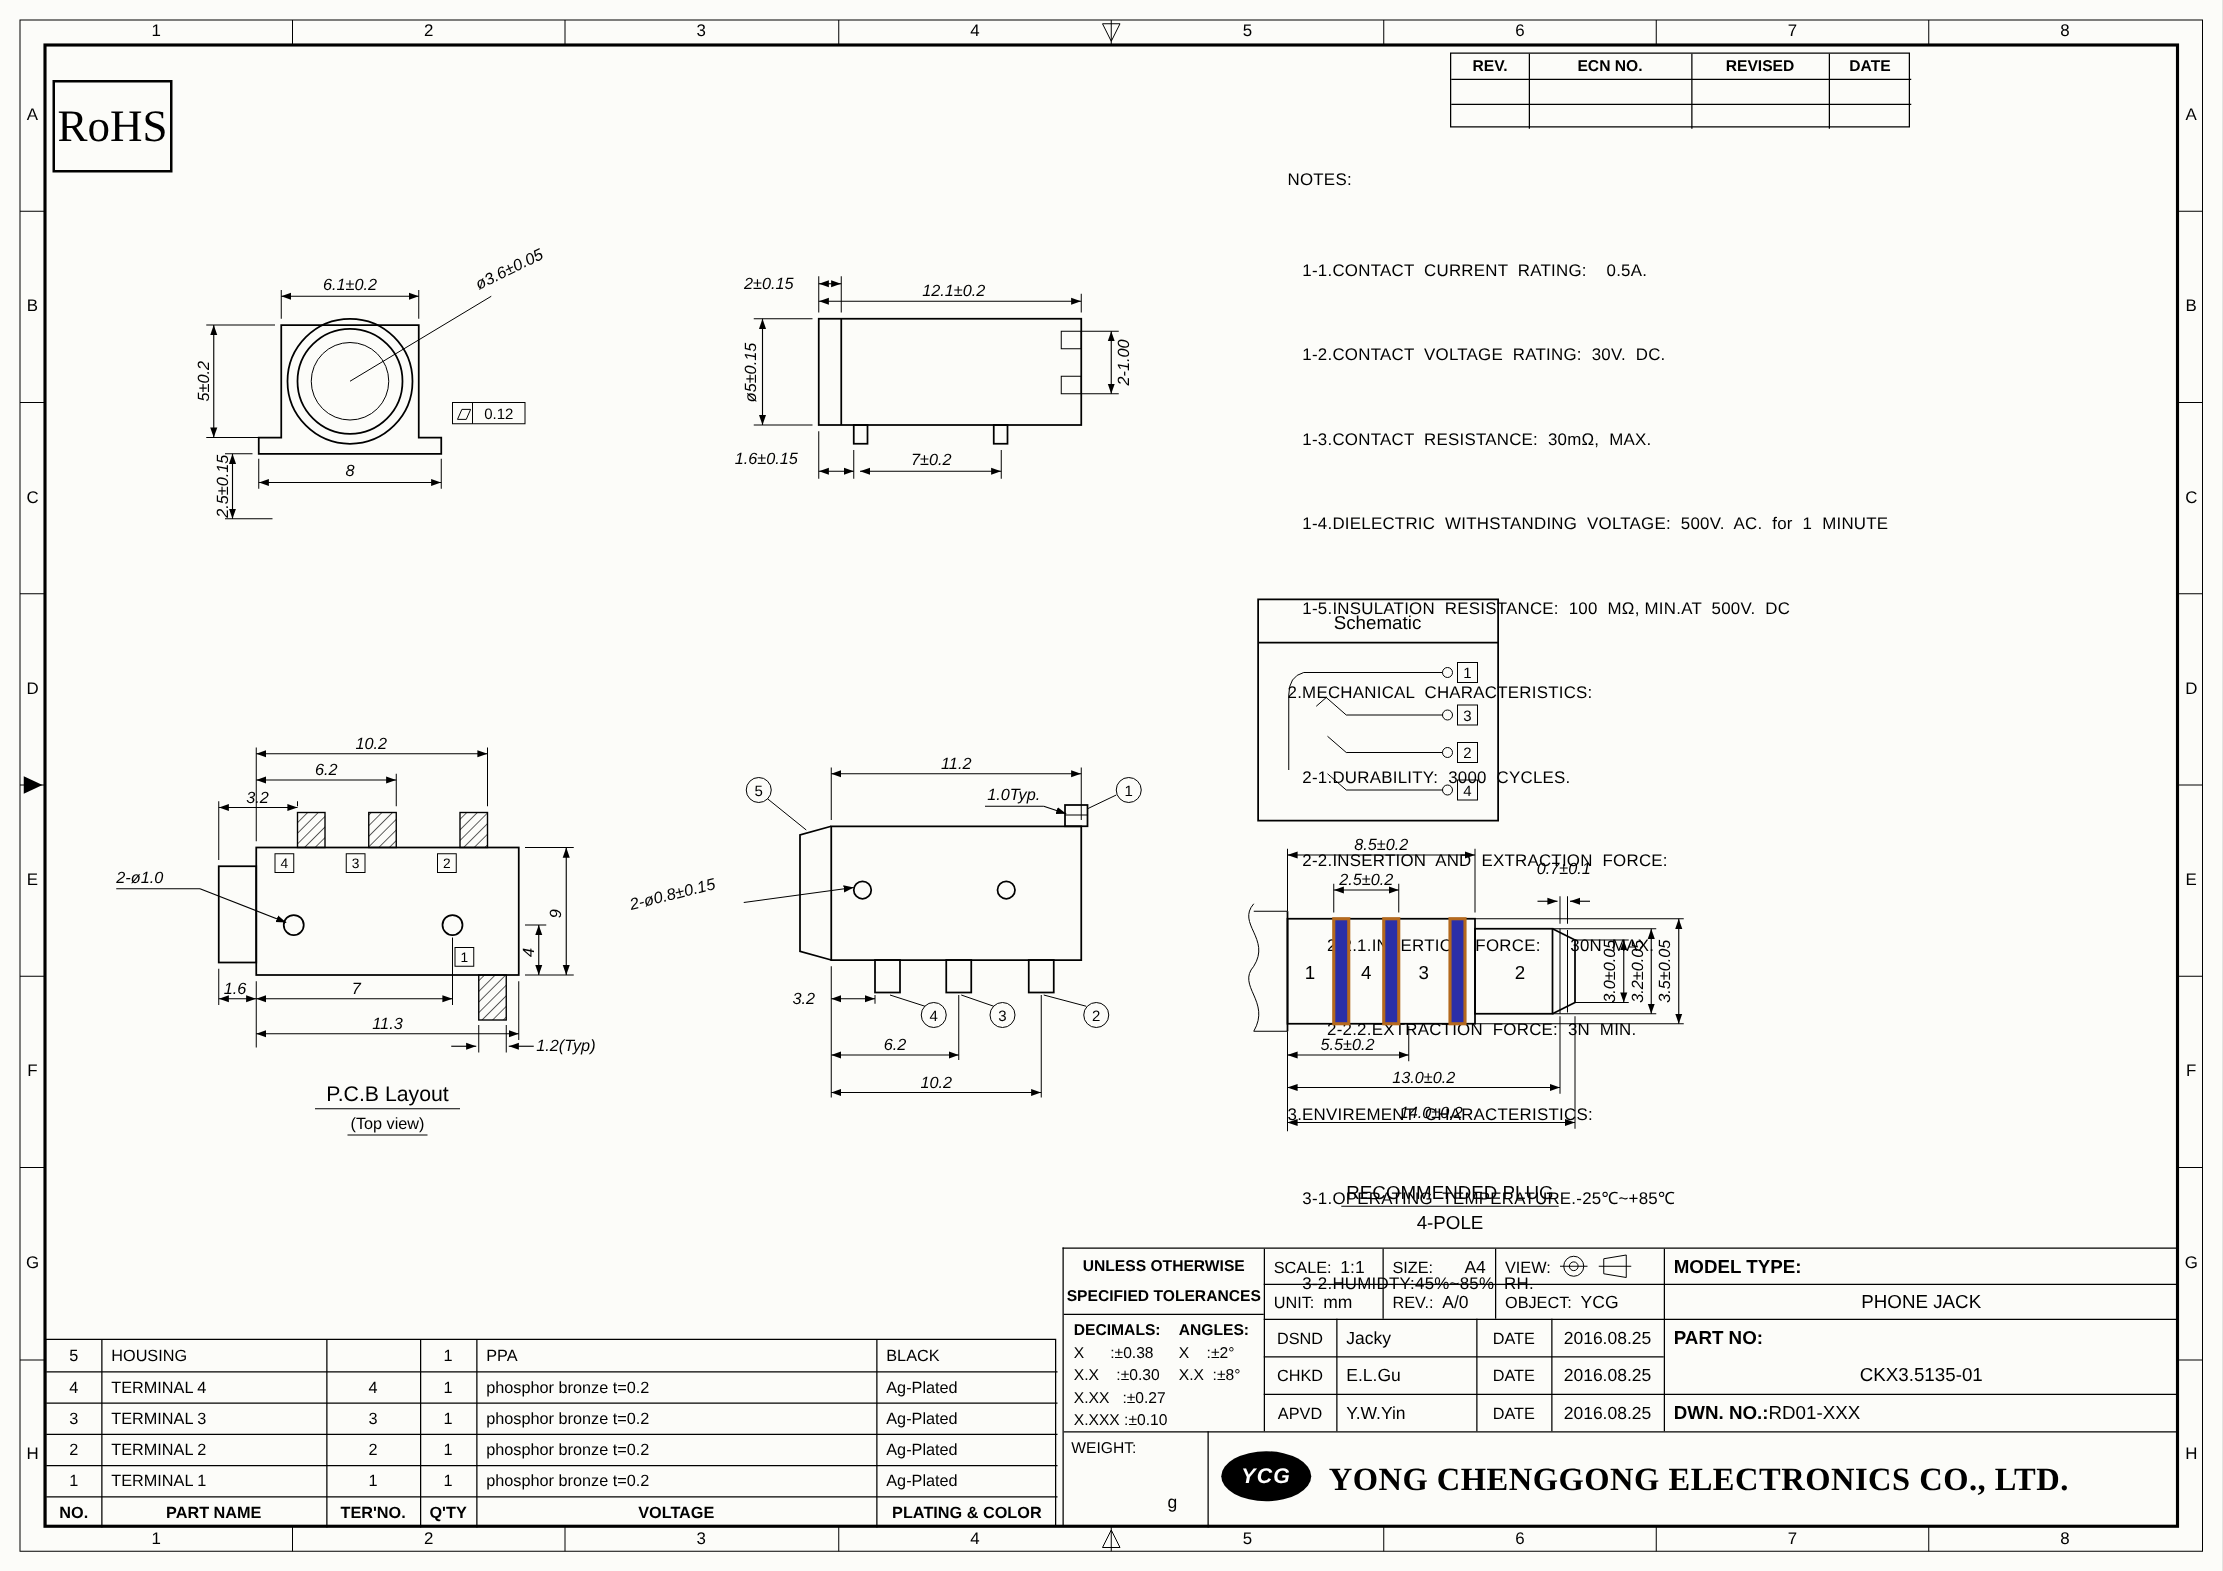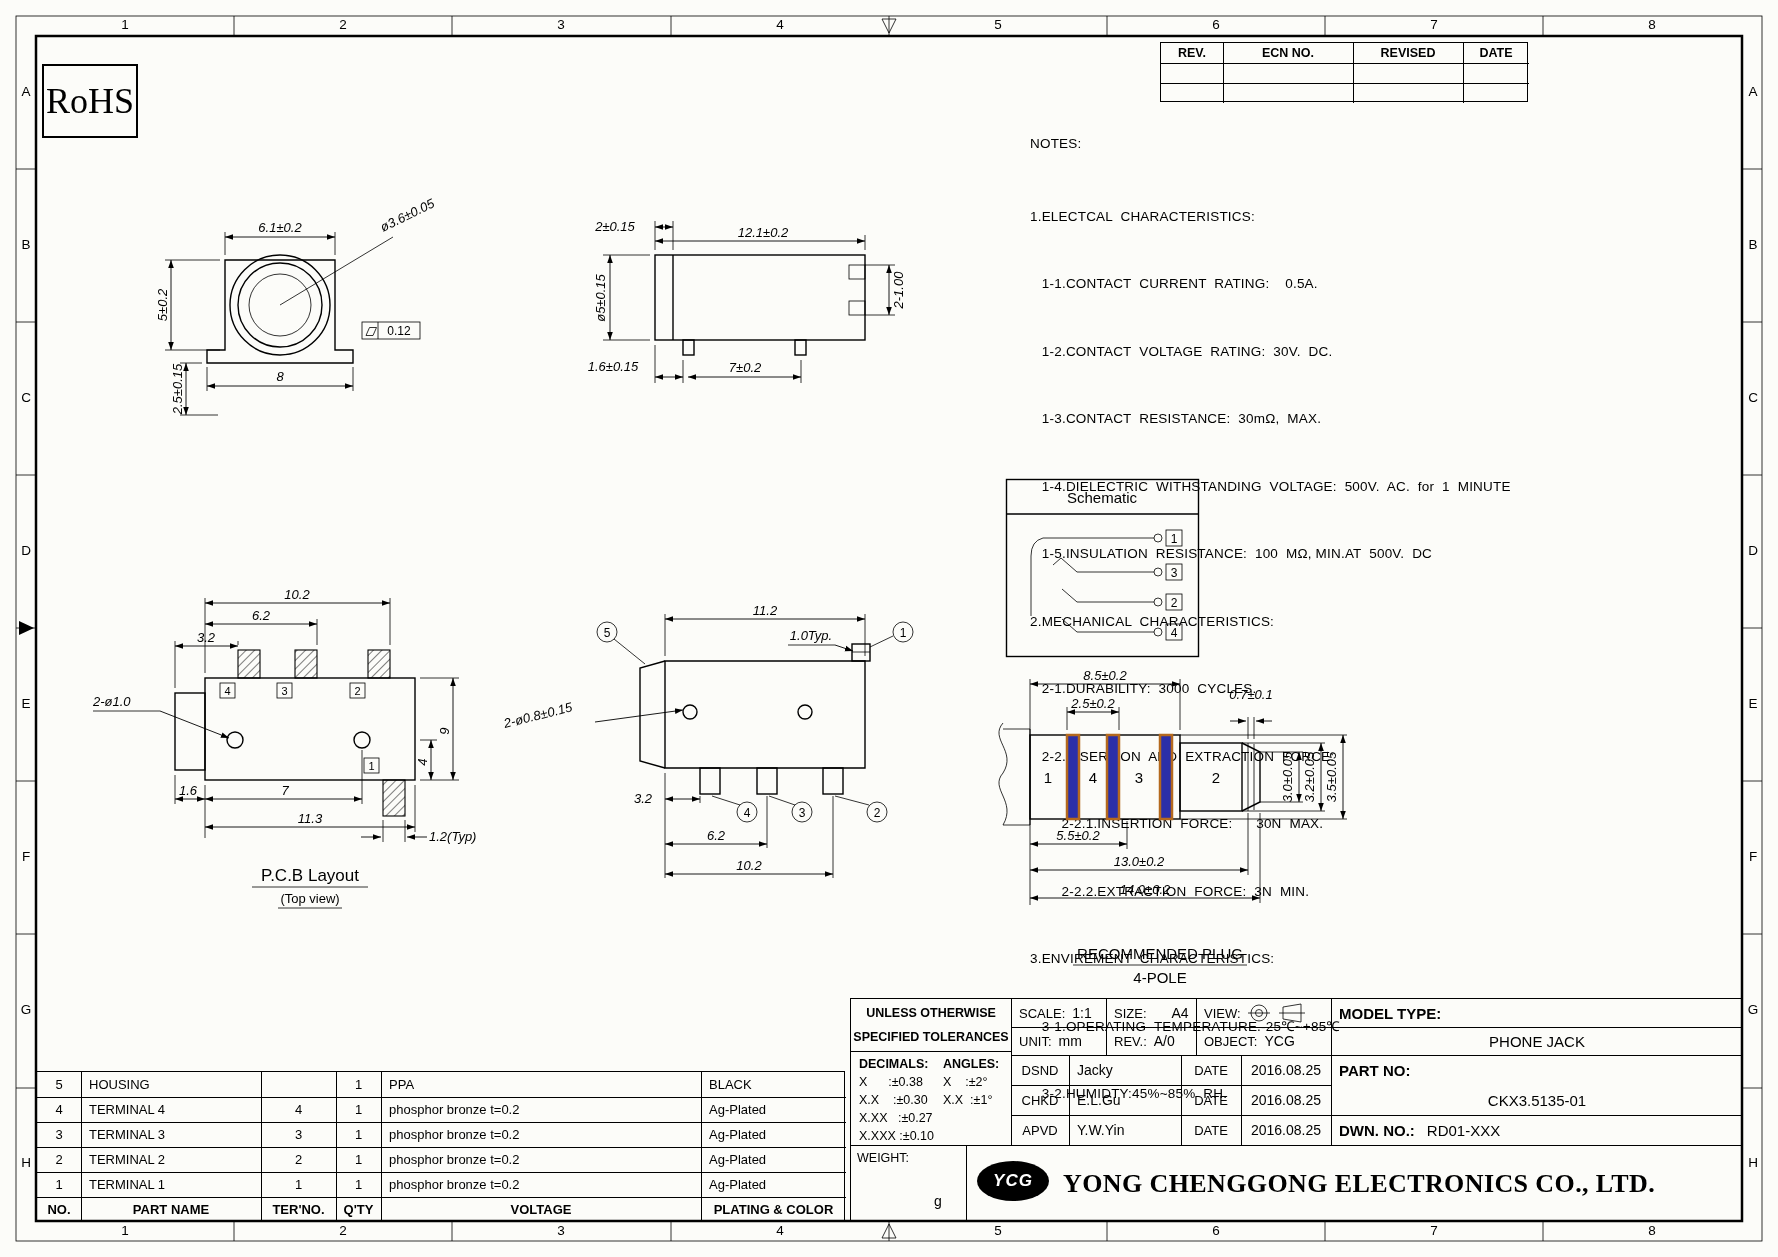--- a/index.html
+++ b/index.html
@@ -103,21 +103,20 @@
     <div class="line" style="left:0;top:20px;width:368px;height:1px"></div>
     <div class="line" style="left:0;top:40px;width:368px;height:1px"></div>
     <div class="cell cc f12 b" style="left:0;top:0;width:62px;height:20px">REV.</div>
     <div class="cell cc f12 b" style="left:62px;top:0;width:130px;height:20px">ECN NO.</div>
     <div class="cell cc f12 b" style="left:192px;top:0;width:110px;height:20px">REVISED</div>
     <div class="cell cc f12 b" style="left:302px;top:0;width:66px;height:20px">DATE</div>
   </div>
 
   <div class="abs" style="left:1030px;top:88px;font-size:13.5px;line-height:22.5px;white-space:pre;letter-spacing:0.2px">
     <div style="margin-bottom:5px">NOTES:</div>
-    <div>1.ELECTCAL  CHARACTERISTICS:</div>
     <div>   1-1.CONTACT  CURRENT  RATING:    0.5A.</div>
     <div>   1-2.CONTACT  VOLTAGE  RATING:  30V.  DC.</div>
     <div>   1-3.CONTACT  RESISTANCE:  30mΩ,  MAX.</div>
     <div>   1-4.DIELECTRIC  WITHSTANDING  VOLTAGE:  500V.  AC.  for  1  MINUTE</div>
     <div>   1-5.INSULATION  RESISTANCE:  100  MΩ, MIN.AT  500V.  DC</div>
     <div>2.MECHANICAL  CHARACTERISTICS:</div>
     <div>   2-1.DURABILITY:  3000  CYCLES.</div>
     <div>   2-2.INSERTION  AND  EXTRACTION  FORCE:</div>
     <div>        2-2.1.INSERTION  FORCE:      30N  MAX.</div>
     <div>        2-2.2.EXTRACTION  FORCE:  3N  MIN.</div>
@@ -410,21 +409,21 @@
 
     <div class="cell cc f12 b" style="left:0;top:2px;width:160px;height:24px">UNLESS OTHERWISE</div>
     <div class="cell cc f12 b" style="left:0;top:26px;width:160px;height:24px">SPECIFIED TOLERANCES</div>
     <div class="cell f12 b" style="left:8px;top:56px;height:18px">DECIMALS:</div>
     <div class="cell f12 b" style="left:92px;top:56px;height:18px">ANGLES:</div>
     <div class="cell f12" style="left:8px;top:74px;height:18px">X      :±0.38</div>
     <div class="cell f12" style="left:8px;top:92px;height:18px">X.X    :±0.30</div>
     <div class="cell f12" style="left:8px;top:110px;height:18px">X.XX   :±0.27</div>
     <div class="cell f12" style="left:8px;top:128px;height:18px">X.XXX :±0.10</div>
     <div class="cell f12" style="left:92px;top:74px;height:18px">X    :±2°</div>
-    <div class="cell f12" style="left:92px;top:92px;height:18px">X.X  :±1°</div>
+    <div class="cell f12" style="left:92px;top:92px;height:18px">X.X  :±8°</div>
 
     <div class="cell cl" style="left:160px;top:0;width:95px;height:28px">
       <span>SCALE:</span>
       <span class="f14" style="margin-left:7px">1:1</span>
     </div>
     <div class="cell cl" style="left:255px;top:0;width:90px;height:28px">
       <span>SIZE:</span>
       <span class="f14" style="margin-left:25px">A4</span>
     </div>
     <div class="cell cl" style="left:345px;top:0;width:135px;height:28px">
@@ -462,21 +461,21 @@
     <div class="cell cl f14" style="left:218px;top:116px;width:112px;height:30px">Y.W.Yin</div>
     <div class="cell cc" style="left:330px;top:116px;width:60px;height:30px">DATE</div>
     <div class="cell cc f14" style="left:390px;top:116px;width:90px;height:30px">2016.08.25</div>
 
     <div class="cell cl f15 b" style="left:480px;top:0;width:412px;height:28px">MODEL TYPE:</div>
     <div class="cell cl f15 b" style="left:480px;top:56px;width:412px;height:30px">PART NO:</div>
     <div class="cell cc f15" style="left:480px;top:28px;width:412px;height:28px">PHONE JACK</div>
     <div class="cell cc f15" style="left:480px;top:86px;width:412px;height:30px">CKX3.5135-01</div>
     <div class="cell cl f15" style="left:480px;top:116px;width:412px;height:30px">
       <span class="b">DWN. NO.:</span>
-      <span style="margin-left:12px">RD01-XXX</span>
+      <span style="">RD01-XXX</span>
     </div>
 
     <div class="cell f12" style="left:6px;top:150px;height:18px">WEIGHT:</div>
     <div class="cell cc f14" style="left:75px;top:192px;width:24px;height:20px">g</div>
 
     <div class="abs" style="left:126px;top:162px;width:72px;height:40px;background:#000;border-radius:50%;display:flex;align-items:center;justify-content:center">
       <span style="color:#fff;font-style:italic;font-weight:bold;font-size:17px;letter-spacing:1px">YCG</span>
     </div>
     <div class="cell" style="left:212px;top:146px;width:620px;height:77px;font-family:'Liberation Serif',serif;font-weight:bold;font-size:26px;letter-spacing:0.4px">YONG CHENGGONG ELECTRONICS CO., LTD.</div>
   </div>

